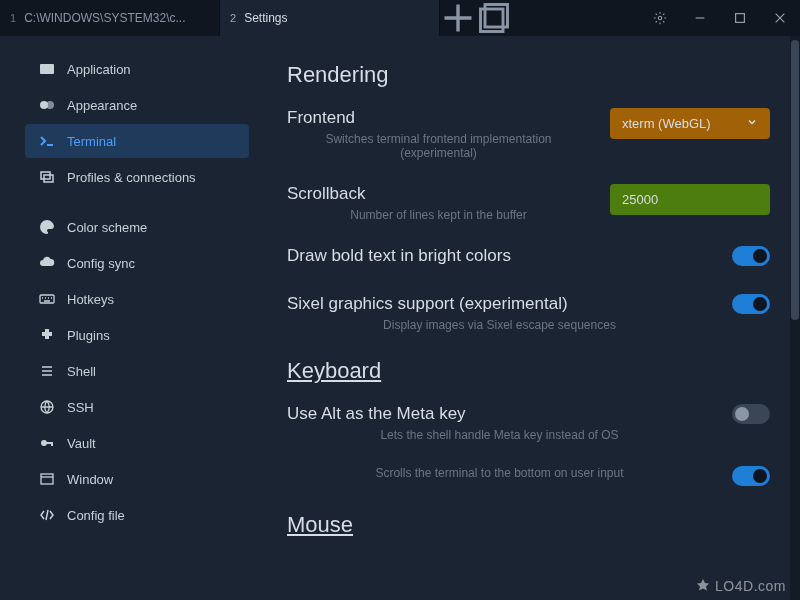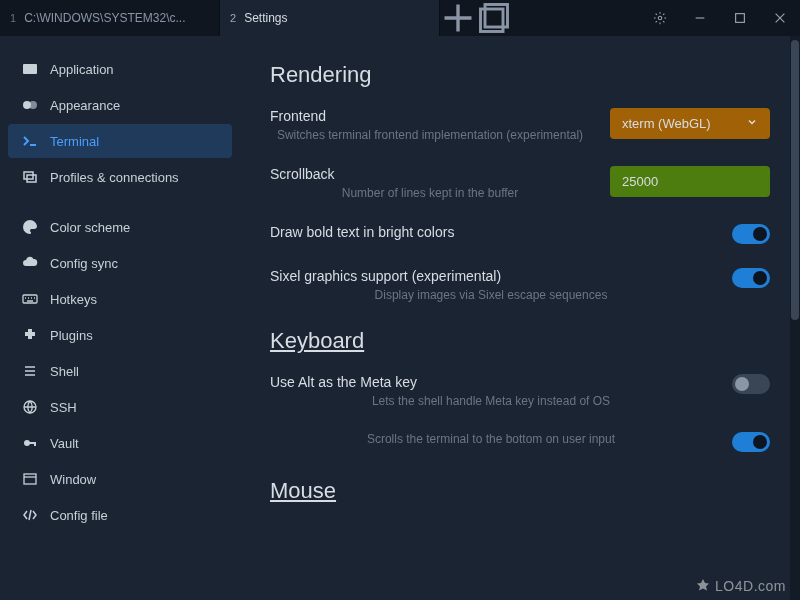--- a/index.html
+++ b/index.html
@@ -62,20 +62,21 @@
     .body-area {
       display: flex;
       height: calc(600px - 36px);
     }
     .sidebar {
       width: 240px;
       padding: 16px 8px;
       display: flex;
       flex-direction: column;
       gap: 2px;
+      margin-left: 17px;
     }
     .sb-item {
       display: flex;
       align-items: center;
       gap: 12px;
       padding: 9px 14px;
       border-radius: 4px;
       color: #c8d0d8;
       font-size: 13px;
     }
@@ -104,21 +105,21 @@
     .row {
       display: flex;
       align-items: flex-start;
       justify-content: space-between;
       margin-bottom: 24px;
       gap: 20px;
     }
     .row-text { flex: 1; }
     .row-label {
       color: #d8dde4;
-      font-size: 14px;
+      font-size: 17px;
       margin-bottom: 4px;
     }
     .row-desc {
       color: #6b7684;
       font-size: 12px;
       text-align: center;
     }
     .control { flex-shrink: 0; }
     .select {
       background: #a16207;

